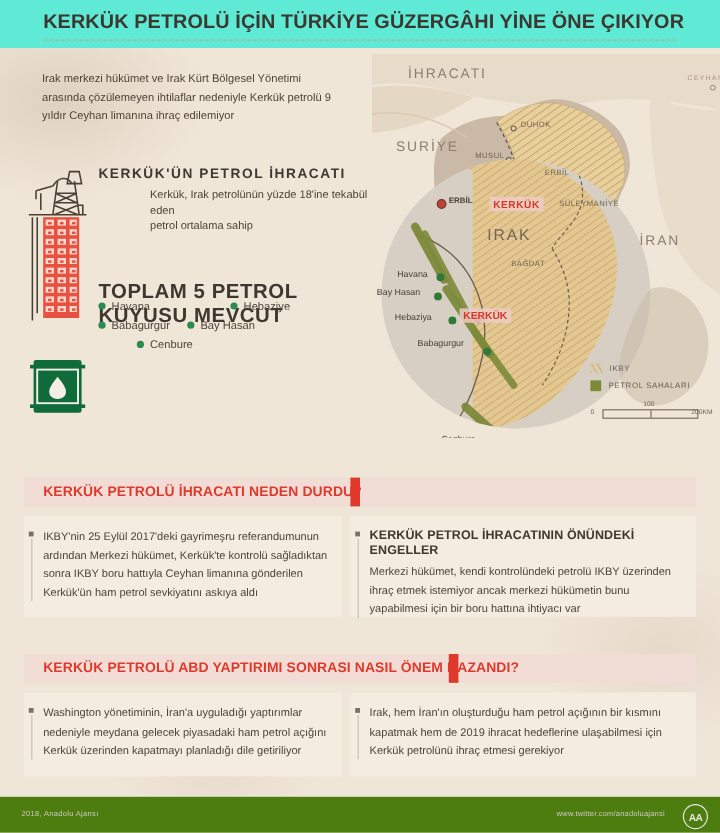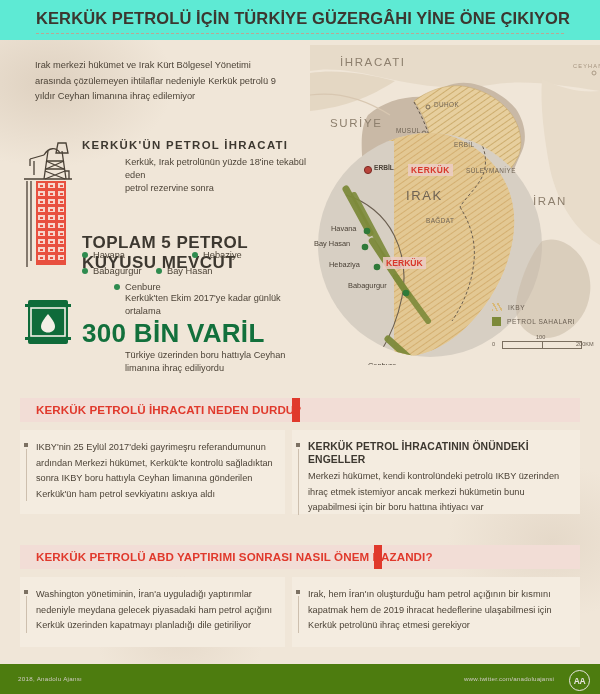--- a/index.html
+++ b/index.html
@@ -389,21 +389,21 @@
           <rect x="18" y="122" width="3" height="2"></rect>
             <rect x="28" y="122" width="3" height="2"></rect>
             <rect x="38" y="122" width="3" height="2"></rect>
         </g>
       </g>
     </svg>
 
     <div class="res-text">
       <div class="kicker">KERKÜK'ÜN PETROL İHRACATI</div>
       <div class="small-line">Kerkük, Irak petrolünün yüzde 18'ine tekabül eden</div>
-      <div class="small-line">petrol rezervine sonra</div>
+      <div class="small-line">petrol ortalama sahip</div>
     </div>
 
     <div class="wells-title">TOPLAM 5 PETROL KUYUSU MEVCUT</div>
     <div class="wells">
       <div class="well w1">
         <span class="dot"></span>
         <span>Havana</span>
       </div>
       <div class="well w2">
         <span class="dot"></span>
@@ -425,25 +425,20 @@
   </div>
 
   <div class="block-daily">
     <svg class="barrel" viewBox="0 0 52 52">
       <rect x="6" y="4" width="40" height="44" rx="2" fill="#0f6b3a"></rect>
       <rect x="3" y="8" width="46" height="3" fill="#0f6b3a"></rect>
       <rect x="3" y="41" width="46" height="3" fill="#0f6b3a"></rect>
       <rect x="9" y="12" width="34" height="28" fill="none" stroke="#f3efe6" stroke-width="1.6"></rect>
       <path d="M26,18 C30,23 33,27 33,30.5 C33,34 30,36.5 26,36.5 C22,36.5 19,34 19,30.5 C19,27 22,23 26,18 Z" fill="#f3efe6"></path>
     </svg>
-    <div class="daily-text">
-      <div class="small-line">Kerkük'ten Ekim 2017'ye kadar günlük ortalama</div>
-      <div class="big-green">300 BİN VARİL</div>
-      <div class="small-line">Türkiye üzerinden boru hattıyla Ceyhan limanına ihraç ediliyordu</div>
-    </div>
   </div>
 
   <div class="secbar" style="top:398px;">
     <div class="secbar-txt">KERKÜK PETROLÜ İHRACATI NEDEN DURDU?</div>
     <div class="secbar-cap" style="left:272px;"></div>
   </div>
 
   <div class="panel" style="left:20px;top:430px;width:265px;height:84px;">
     <div class="bullet-wrap">
       <span class="bullet-square"></span>

